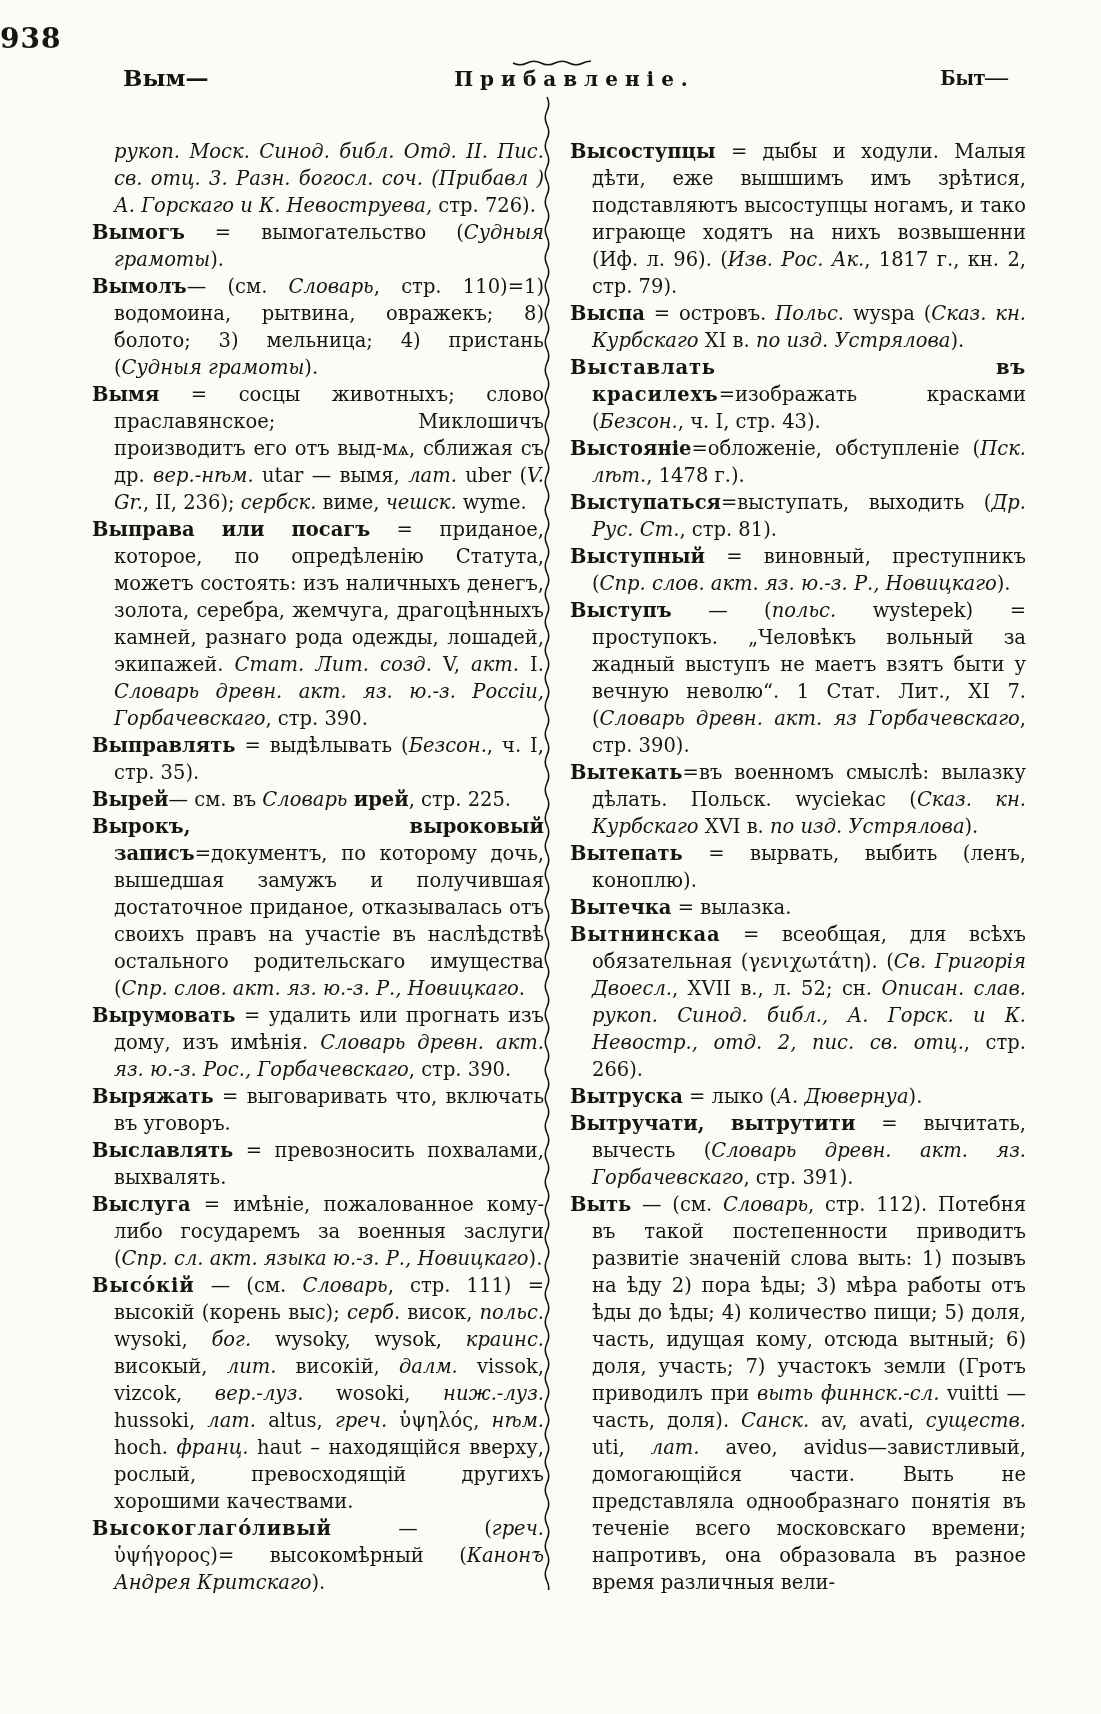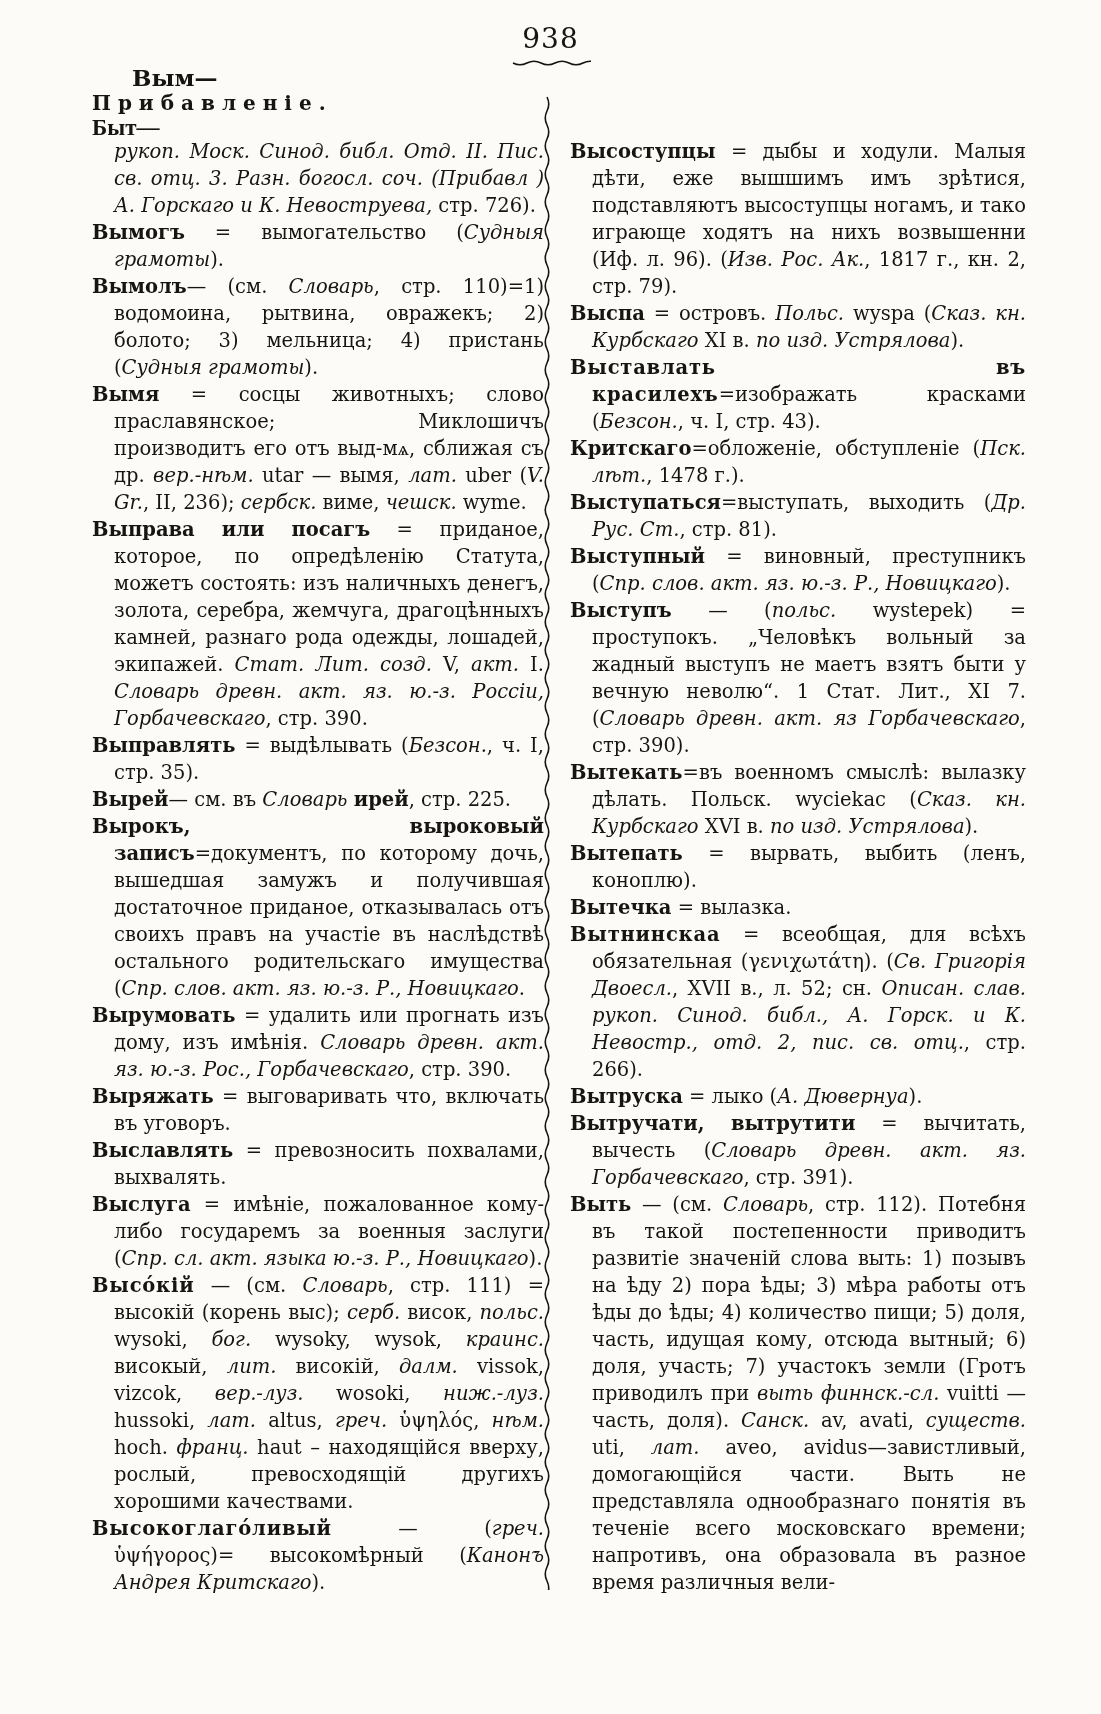--- a/index.html
+++ b/index.html
@@ -8,27 +8,27 @@
     position:relative;
     width:1101px;height:1714px;
     margin:0 auto;
     background:#fcfbf7;
     color:#171512;
     font-family:"DejaVu Serif","Liberation Serif",serif;
     overflow:hidden;
   }
   .pagenum{
     position:absolute;top:22px;left:0;width:100%;
-    text-align:center;
-    font-size:28px;font-weight:normal;letter-spacing:1px;
+    text-align:left;
+    font-size:28px;font-weight:bold;letter-spacing:1px;
   }
   .pagenum-wave{position:absolute;top:58px;left:50%;transform:translateX(-50%);}
   .runheads{
-    position:absolute;top:64px;left:92px;width:925px;
-    display:flex;justify-content:space-between;align-items:flex-start;flex-direction:column;
+    position:absolute;top:64px;left:83px;width:925px;
+    display:flex;justify-content:space-between;align-items:flex-end;
   }
   .rh-side{font-size:23px;font-weight:bold;}
   .rh-left{margin-left:40px;}
   .rh-right{font-family:Liberation Serif, serif;}
   .rh-center{font-size:20px;font-weight:bold;letter-spacing:7px;}
   .cols{
     position:absolute;top:98px;left:92px;
     display:flex;align-items:flex-start;margin-top:40px;
   }
   .col{width:452px;font-size:19.5px;line-height:27px;text-align:justify;}
@@ -59,38 +59,38 @@
   </div>
 
   <svg class="divider" width="12" height="1495" aria-hidden="true">
     <path stroke-width="1.6" d="M6 2 q3.5 7 0 14 q-3.5 7 0 14 q3.5 7 0 14 q-3.5 7 0 14 q3.5 7 0 14 q-3.5 7 0 14 q3.5 7 0 14 q-3.5 7 0 14 q3.5 7 0 14 q-3.5 7 0 14 q3.5 7 0 14 q-3.5 7 0 14 q3.5 7 0 14 q-3.5 7 0 14 q3.5 7 0 14 q-3.5 7 0 14 q3.5 7 0 14 q-3.5 7 0 14 q3.5 7 0 14 q-3.5 7 0 14 q3.5 7 0 14 q-3.5 7 0 14 q3.5 7 0 14 q-3.5 7 0 14 q3.5 7 0 14 q-3.5 7 0 14 q3.5 7 0 14 q-3.5 7 0 14 q3.5 7 0 14 q-3.5 7 0 14 q3.5 7 0 14 q-3.5 7 0 14 q3.5 7 0 14 q-3.5 7 0 14 q3.5 7 0 14 q-3.5 7 0 14 q3.5 7 0 14 q-3.5 7 0 14 q3.5 7 0 14 q-3.5 7 0 14 q3.5 7 0 14 q-3.5 7 0 14 q3.5 7 0 14 q-3.5 7 0 14 q3.5 7 0 14 q-3.5 7 0 14 q3.5 7 0 14 q-3.5 7 0 14 q3.5 7 0 14 q-3.5 7 0 14 q3.5 7 0 14 q-3.5 7 0 14 q3.5 7 0 14 q-3.5 7 0 14 q3.5 7 0 14 q-3.5 7 0 14 q3.5 7 0 14 q-3.5 7 0 14 q3.5 7 0 14 q-3.5 7 0 14 q3.5 7 0 14 q-3.5 7 0 14 q3.5 7 0 14 q-3.5 7 0 14 q3.5 7 0 14 q-3.5 7 0 14 q3.5 7 0 14 q-3.5 7 0 14 q3.5 7 0 14 q-3.5 7 0 14 q3.5 7 0 14 q-3.5 7 0 14 q3.5 7 0 14 q-3.5 7 0 14 q3.5 7 0 14 q-3.5 7 0 14 q3.5 7 0 14 q-3.5 7 0 14 q3.5 7 0 14 q-3.5 7 0 14 q3.5 7 0 14 q-3.5 7 0 14 q3.5 7 0 14 q-3.5 7 0 14 q3.5 7 0 14 q-3.5 7 0 14 q3.5 7 0 14 q-3.5 7 0 14 q3.5 7 0 14 q-3.5 7 0 14 q3.5 7 0 14 q-3.5 7 0 14 q3.5 7 0 14 q-3.5 7 0 14 q3.5 7 0 14 q-3.5 7 0 14 q3.5 7 0 14 q-3.5 7 0 14 q3.5 7 0 14 q-3.5 7 0 14 q3.5 7 0 14 q-3.5 7 0 14 q3.5 7 0 14 q-3.5 7 0 14 q3.5 7 0 14 q-3.5 7 0 14 q3.5 7 0 14"></path>
   </svg>
 
   <div class="cols">
     <div class="col col-left">
         <p class="entry cont"><span class="it">рукоп. Моск. Синод. библ. Отд. II. Пис. св. отц. 3. Разн. богосл. соч. (Прибавл ) А. Горскаго и К. Невоструева, </span><span class="">стр. 726).</span></p>
         <p class="entry"><span class="hw">Вымогъ</span><span class=""> = вымогательство (</span><span class="it">Судныя грамоты</span><span class="">).</span></p>
-        <p class="entry"><span class="hw">Вымолъ</span><span class="">— (см. </span><span class="it">Словарь</span><span class="">, стр. 110)=1) водомоина, рытвина, овражекъ; 2) болото; 3) мельница; 4) пристань (</span><span class="it">Судныя грамоты</span><span class="">).</span></p>
+        <p class="entry"><span class="hw">Вымолъ</span><span class="">— (см. </span><span class="it">Словарь</span><span class="">, стр. 110)=1) водомоина, рытвина, овражекъ; 8) болото; 3) мельница; 4) пристань (</span><span class="it">Судныя грамоты</span><span class="">).</span></p>
         <p class="entry"><span class="hw">Вымя</span><span class=""> = сосцы животныхъ; слово праславянское; Миклошичъ производитъ его отъ выд-мѧ, сближая съ др. </span><span class="it">вер.-нѣм.</span><span class=""> utar — вымя, </span><span class="it">лат.</span><span class=""> uber (</span><span class="it">V. Gr.</span><span class="">, II, 236); </span><span class="it">сербск.</span><span class=""> виме, </span><span class="it">чешск.</span><span class=""> wyme.</span></p>
         <p class="entry"><span class="hw">Выправа или посагъ</span><span class=""> = приданое, которое, по опредѣленію Статута, можетъ состоять: изъ наличныхъ денегъ, золота, серебра, жемчуга, драгоцѣнныхъ камней, разнаго рода одежды, лошадей, экипажей. </span><span class="it">Стат. Лит. созд.</span><span class=""> V, </span><span class="it">акт.</span><span class=""> I. </span><span class="it">Словарь древн. акт. яз. ю.-з. Россіи, Горбачевскаго</span><span class="">, стр. 390.</span></p>
         <p class="entry"><span class="hw">Выправлять</span><span class=""> = выдѣлывать (</span><span class="it">Безсон.</span><span class="">, ч. I, стр. 35).</span></p>
         <p class="entry"><span class="hw">Вырей</span><span class="">— см. въ </span><span class="it">Словарь</span><span class=""> </span><span class="hw">ирей</span><span class="">, стр. 225.</span></p>
         <p class="entry"><span class="hw">Вырокъ, выроковый записъ</span><span class="">=документъ, по которому дочь, вышедшая замужъ и получившая достаточное приданое, отказывалась отъ своихъ правъ на участіе въ наслѣдствѣ остального родительскаго имущества (</span><span class="it">Спр. слов. акт. яз. ю.-з. Р., Новицкаго</span><span class="">.</span></p>
         <p class="entry"><span class="hw">Вырумовать</span><span class=""> = удалить или прогнать изъ дому, изъ имѣнія. </span><span class="it">Словарь древн. акт. яз. ю.-з. Рос., Горбачевскаго</span><span class="">, стр. 390.</span></p>
         <p class="entry"><span class="hw">Выряжать</span><span class=""> = выговаривать что, включать въ уговоръ.</span></p>
         <p class="entry"><span class="hw">Выславлять</span><span class=""> = превозносить похвалами, выхвалять.</span></p>
         <p class="entry"><span class="hw">Выслуга</span><span class=""> = имѣніе, пожалованное кому-либо государемъ за военныя заслуги (</span><span class="it">Спр. сл. акт. языка ю.-з. Р., Новицкаго</span><span class="">).</span></p>
         <p class="entry"><span class="hw cs">Высо́кій</span><span class=""> — (см. </span><span class="it">Словарь</span><span class="">, стр. 111) = высокій (корень выс); </span><span class="it">серб.</span><span class=""> висок, </span><span class="it">польс.</span><span class=""> wysoki, </span><span class="it">бог.</span><span class=""> wysoky, wysok, </span><span class="it">краинс.</span><span class=""> високый, </span><span class="it">лит.</span><span class=""> високій, </span><span class="it">далм.</span><span class=""> vissok, vizcok, </span><span class="it">вер.-луз.</span><span class=""> wosoki, </span><span class="it">ниж.-луз.</span><span class=""> hussoki, </span><span class="it">лат.</span><span class=""> altus, </span><span class="it">греч.</span><span class=""> ὑψηλός, </span><span class="it">нѣм.</span><span class=""> hoch. </span><span class="it">франц.</span><span class=""> haut – находящійся вверху, рослый, превосходящій другихъ хорошими качествами.</span></p>
         <p class="entry"><span class="hw cs">Высокоглаго́ливый</span><span class=""> — (</span><span class="it">греч.</span><span class=""> ὑψήγορος)= высокомѣрный (</span><span class="it">Канонъ Андрея Критскаго</span><span class="">).</span></p>
       </div>
     <div class="col col-right">
         <p class="entry"><span class="hw">Высоступцы</span><span class=""> = дыбы и ходули. Малыя дѣти, еже вышшимъ имъ зрѣтися, подставляютъ высоступцы ногамъ, и тако играюще ходятъ на нихъ возвышенни (Иф. л. 96). (</span><span class="it">Изв. Рос. Ак.</span><span class="">, 1817 г., кн. 2, стр. 79).</span></p>
         <p class="entry"><span class="hw">Выспа</span><span class=""> = островъ. </span><span class="it">Польс.</span><span class=""> wyspa (</span><span class="it">Сказ. кн. Курбскаго</span><span class=""> XI в. </span><span class="it">по изд. Устрялова</span><span class="">).</span></p>
         <p class="entry"><span class="hw cs">Выставлать въ красилехъ</span><span class="">=изображать красками (</span><span class="it">Безсон.</span><span class="">, ч. I, стр. 43).</span></p>
-        <p class="entry"><span class="hw">Критскаго</span><span class="">=обложеніе, обступленіе (</span><span class="it">Пск. лѣт.</span><span class="">, 1478 г.).</span></p>
+        <p class="entry"><span class="hw">Выстояніе</span><span class="">=обложеніе, обступленіе (</span><span class="it">Пск. лѣт.</span><span class="">, 1478 г.).</span></p>
         <p class="entry"><span class="hw">Выступаться</span><span class="">=выступать, выходить (</span><span class="it">Др. Рус. Ст.</span><span class="">, стр. 81).</span></p>
         <p class="entry"><span class="hw">Выступный</span><span class=""> = виновный, преступникъ (</span><span class="it">Спр. слов. акт. яз. ю.-з. Р., Новицкаго</span><span class="">).</span></p>
         <p class="entry"><span class="hw">Выступъ</span><span class=""> — (</span><span class="it">польс.</span><span class=""> wystepek) = проступокъ. „Человѣкъ вольный за жадный выступъ не маетъ взятъ быти у вечную неволю“. 1 Стат. Лит., XI 7. (</span><span class="it">Словарь древн. акт. яз Горбачевскаго</span><span class="">, стр. 390).</span></p>
         <p class="entry"><span class="hw">Вытекать</span><span class="">=въ военномъ смыслѣ: вылазку дѣлать. Польск. wyciekac (</span><span class="it">Сказ. кн. Курбскаго</span><span class=""> XVI в. </span><span class="it">по изд. Устрялова</span><span class="">).</span></p>
         <p class="entry"><span class="hw">Вытепать</span><span class=""> = вырвать, выбить (ленъ, коноплю).</span></p>
         <p class="entry"><span class="hw">Вытечка</span><span class=""> = вылазка.</span></p>
         <p class="entry"><span class="hw cs">Вытнинскаа</span><span class=""> = всеобщая, для всѣхъ обязательная (γενιχωτάτη). (</span><span class="it">Св. Григорія Двоесл.</span><span class="">, XVII в., л. 52; сн. </span><span class="it">Описан. слав. рукоп. Синод. библ., А. Горск. и К. Невостр., отд. 2, пис. св. отц.</span><span class="">, стр. 266).</span></p>
         <p class="entry"><span class="hw">Вытруска</span><span class=""> = лыко (</span><span class="it">А. Дювернуа</span><span class="">).</span></p>
         <p class="entry"><span class="hw">Вытручати, вытрутити</span><span class=""> = вычитать, вычесть (</span><span class="it">Словарь древн. акт. яз. Горбачевскаго</span><span class="">, стр. 391).</span></p>
         <p class="entry"><span class="hw">Выть</span><span class=""> — (см. </span><span class="it">Словарь</span><span class="">, стр. 112). Потебня въ такой постепенности приводитъ развитіе значеній слова выть: 1) позывъ на ѣду 2) пора ѣды; 3) мѣра работы отъ ѣды до ѣды; 4) количество пищи; 5) доля, часть, идущая кому, отсюда вытный; 6) доля, участь; 7) участокъ земли (Гротъ приводилъ при </span><span class="it">выть финнск.-сл.</span><span class=""> vuitti — часть, доля). </span><span class="it">Санск.</span><span class=""> av, avati, </span><span class="it">существ.</span><span class=""> uti, </span><span class="it">лат.</span><span class=""> aveo, avidus—завистливый, домогающійся части. Выть не представляла однообразнаго понятія въ теченіе всего московскаго времени; напротивъ, она образовала въ разное время различныя вели-</span></p>

